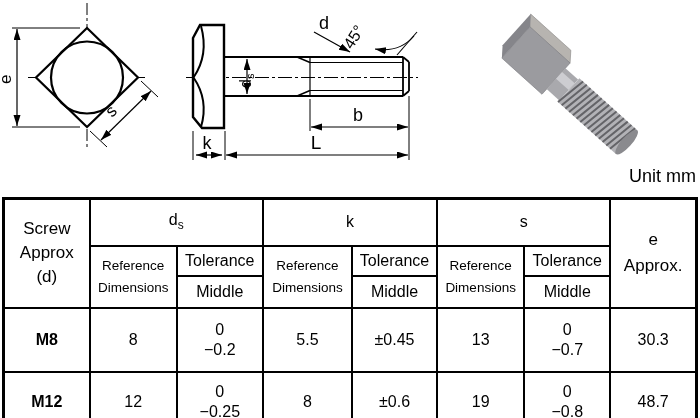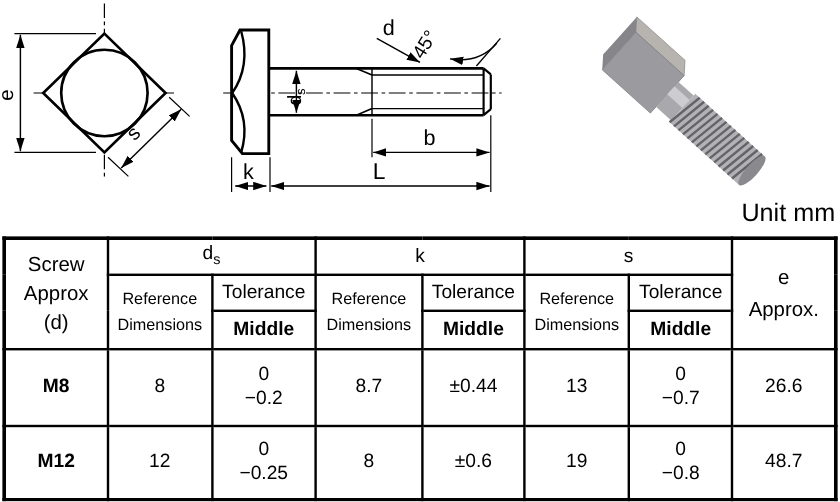--- a/index.html
+++ b/index.html
@@ -1,31 +1,31 @@
 <!DOCTYPE html>
 <html><head>
 <meta charset="utf-8">
 <style>
   html,body{margin:0;padding:0;background:#fff;}
   .screen{position:relative;width:700px;height:418px;background:#ffffff;overflow:hidden;
           font-family:"Liberation Sans",sans-serif;color:#000;}
   svg text{font-family:"Liberation Sans",sans-serif;fill:#000;}
   .drawing{position:absolute;left:0;top:0;}
-  .unit{position:absolute;top:166px;right:4px;font-size:21px;color:#000;}
+  .unit{position:absolute;top:166px;right:4px;font-size:18px;color:#000;}
   .spec-wrap{position:absolute;left:2px;top:197px;width:696px;}
   table.spec{border-collapse:collapse;table-layout:fixed;width:696px;border:3px solid #000;}
   table.spec td{border:2px solid #000;text-align:center;vertical-align:middle;padding:0;
                 font-size:16px;line-height:20px;overflow:hidden;}
-  .h1{height:30px;} .h2{height:30px;} .h3{height:32px;} .r1{height:64px;} .r2{height:62px;}
+  .h1{height:47px;} .h2{height:30px;} .h3{height:32px;} .r1{height:64px;} .r2{height:62px;}
   td.screw div{font-size:17px;line-height:24px;}
   td.group{font-size:17px;}
   td.group .sub{font-size:12px;}
   td.ref div{font-size:13.5px;line-height:22px;}
   td.tol{font-size:15px;}
-  td.mid{font-size:17px;font-weight:bold;}
+  td.mid{font-size:17px;}
   td.eapprox div{font-size:17px;line-height:26px;}
   td.bold{font-weight:bold;}
   td.stack div{line-height:20px;}
 </style>
 </head>
 <body>
 
 <div class="screen">
 
   <svg class="drawing" width="700" height="196" viewBox="0 0 700 196">
@@ -163,28 +163,28 @@
         <td class="mid">Middle</td>
         <td class="mid">Middle</td>
       </tr>
       <tr class="r1">
         <td class="bold">M8</td>
         <td>8</td>
         <td class="stack">
           <div>0</div>
           <div>−0.2</div>
         </td>
-        <td>8.7</td>
-        <td>±0.44</td>
+        <td>5.5</td>
+        <td>±0.45</td>
         <td>13</td>
         <td class="stack">
           <div>0</div>
           <div>−0.7</div>
         </td>
-        <td>26.6</td>
+        <td>30.3</td>
       </tr>
       <tr class="r2">
         <td class="bold">M12</td>
         <td>12</td>
         <td class="stack">
           <div>0</div>
           <div>−0.25</div>
         </td>
         <td>8</td>
         <td>±0.6</td>

